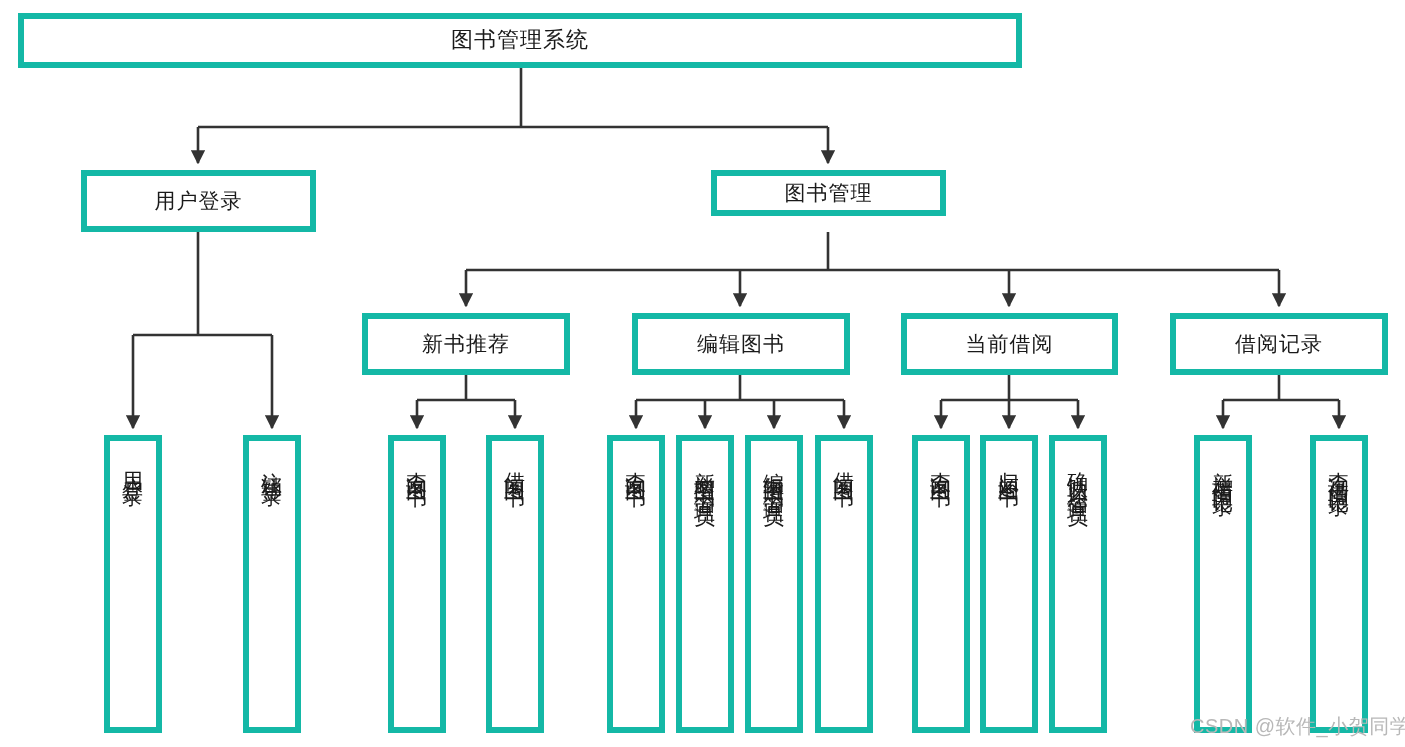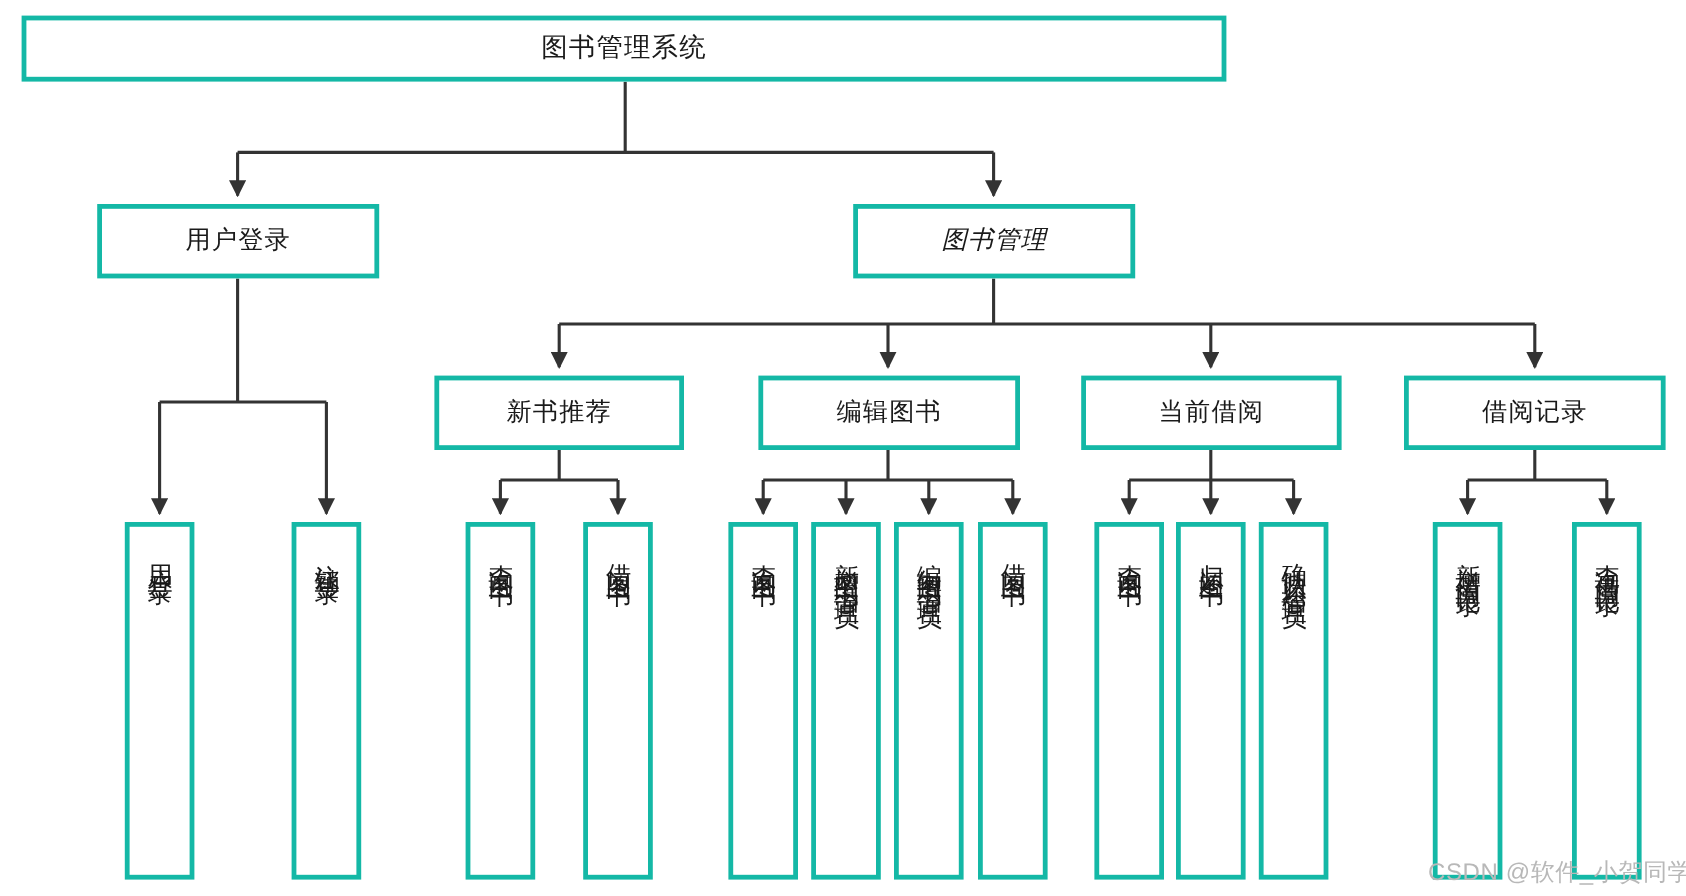--- a/index.html
+++ b/index.html
@@ -22,21 +22,21 @@
     left: 0;
     top: 0;
     width: 1405px;
     height: 747px;
     pointer-events: none;
   }
   .node {
     position: absolute;
     box-sizing: border-box;
     background: #ffffff;
-    border: 4px solid #14b8a6;
+    border: 6px solid #14b8a6;
     display: flex;
     align-items: center;
     justify-content: center;
     color: #1a1a1a;
   }
   .node.horiz .label {
     font-size: 21px;
     line-height: 1.2;
     letter-spacing: 1px;
     white-space: nowrap;
@@ -121,21 +121,21 @@
   </svg>
 
   <div class="node horiz root" style="left:18px; top:13px; width:1004px; height:55px;">
     <span class="label">图书管理系统</span>
   </div>
 
   <div class="node horiz" style="left:81px; top:170px; width:235px; height:62px;">
     <span class="label">用户登录</span>
   </div>
 
-  <div class="node horiz" style="left:711px; top:170px; width:235px; height:62px;font-style:italic;">
+  <div class="node horiz" style="left:711px; top:170px; width:235px; height:46px;">
     <span class="label">图书管理</span>
   </div>
 
   <div class="node horiz" style="left:362px; top:313px; width:208px; height:62px;">
     <span class="label">新书推荐</span>
   </div>
 
   <div class="node horiz" style="left:632px; top:313px; width:218px; height:62px;">
     <span class="label">编辑图书</span>
   </div>

